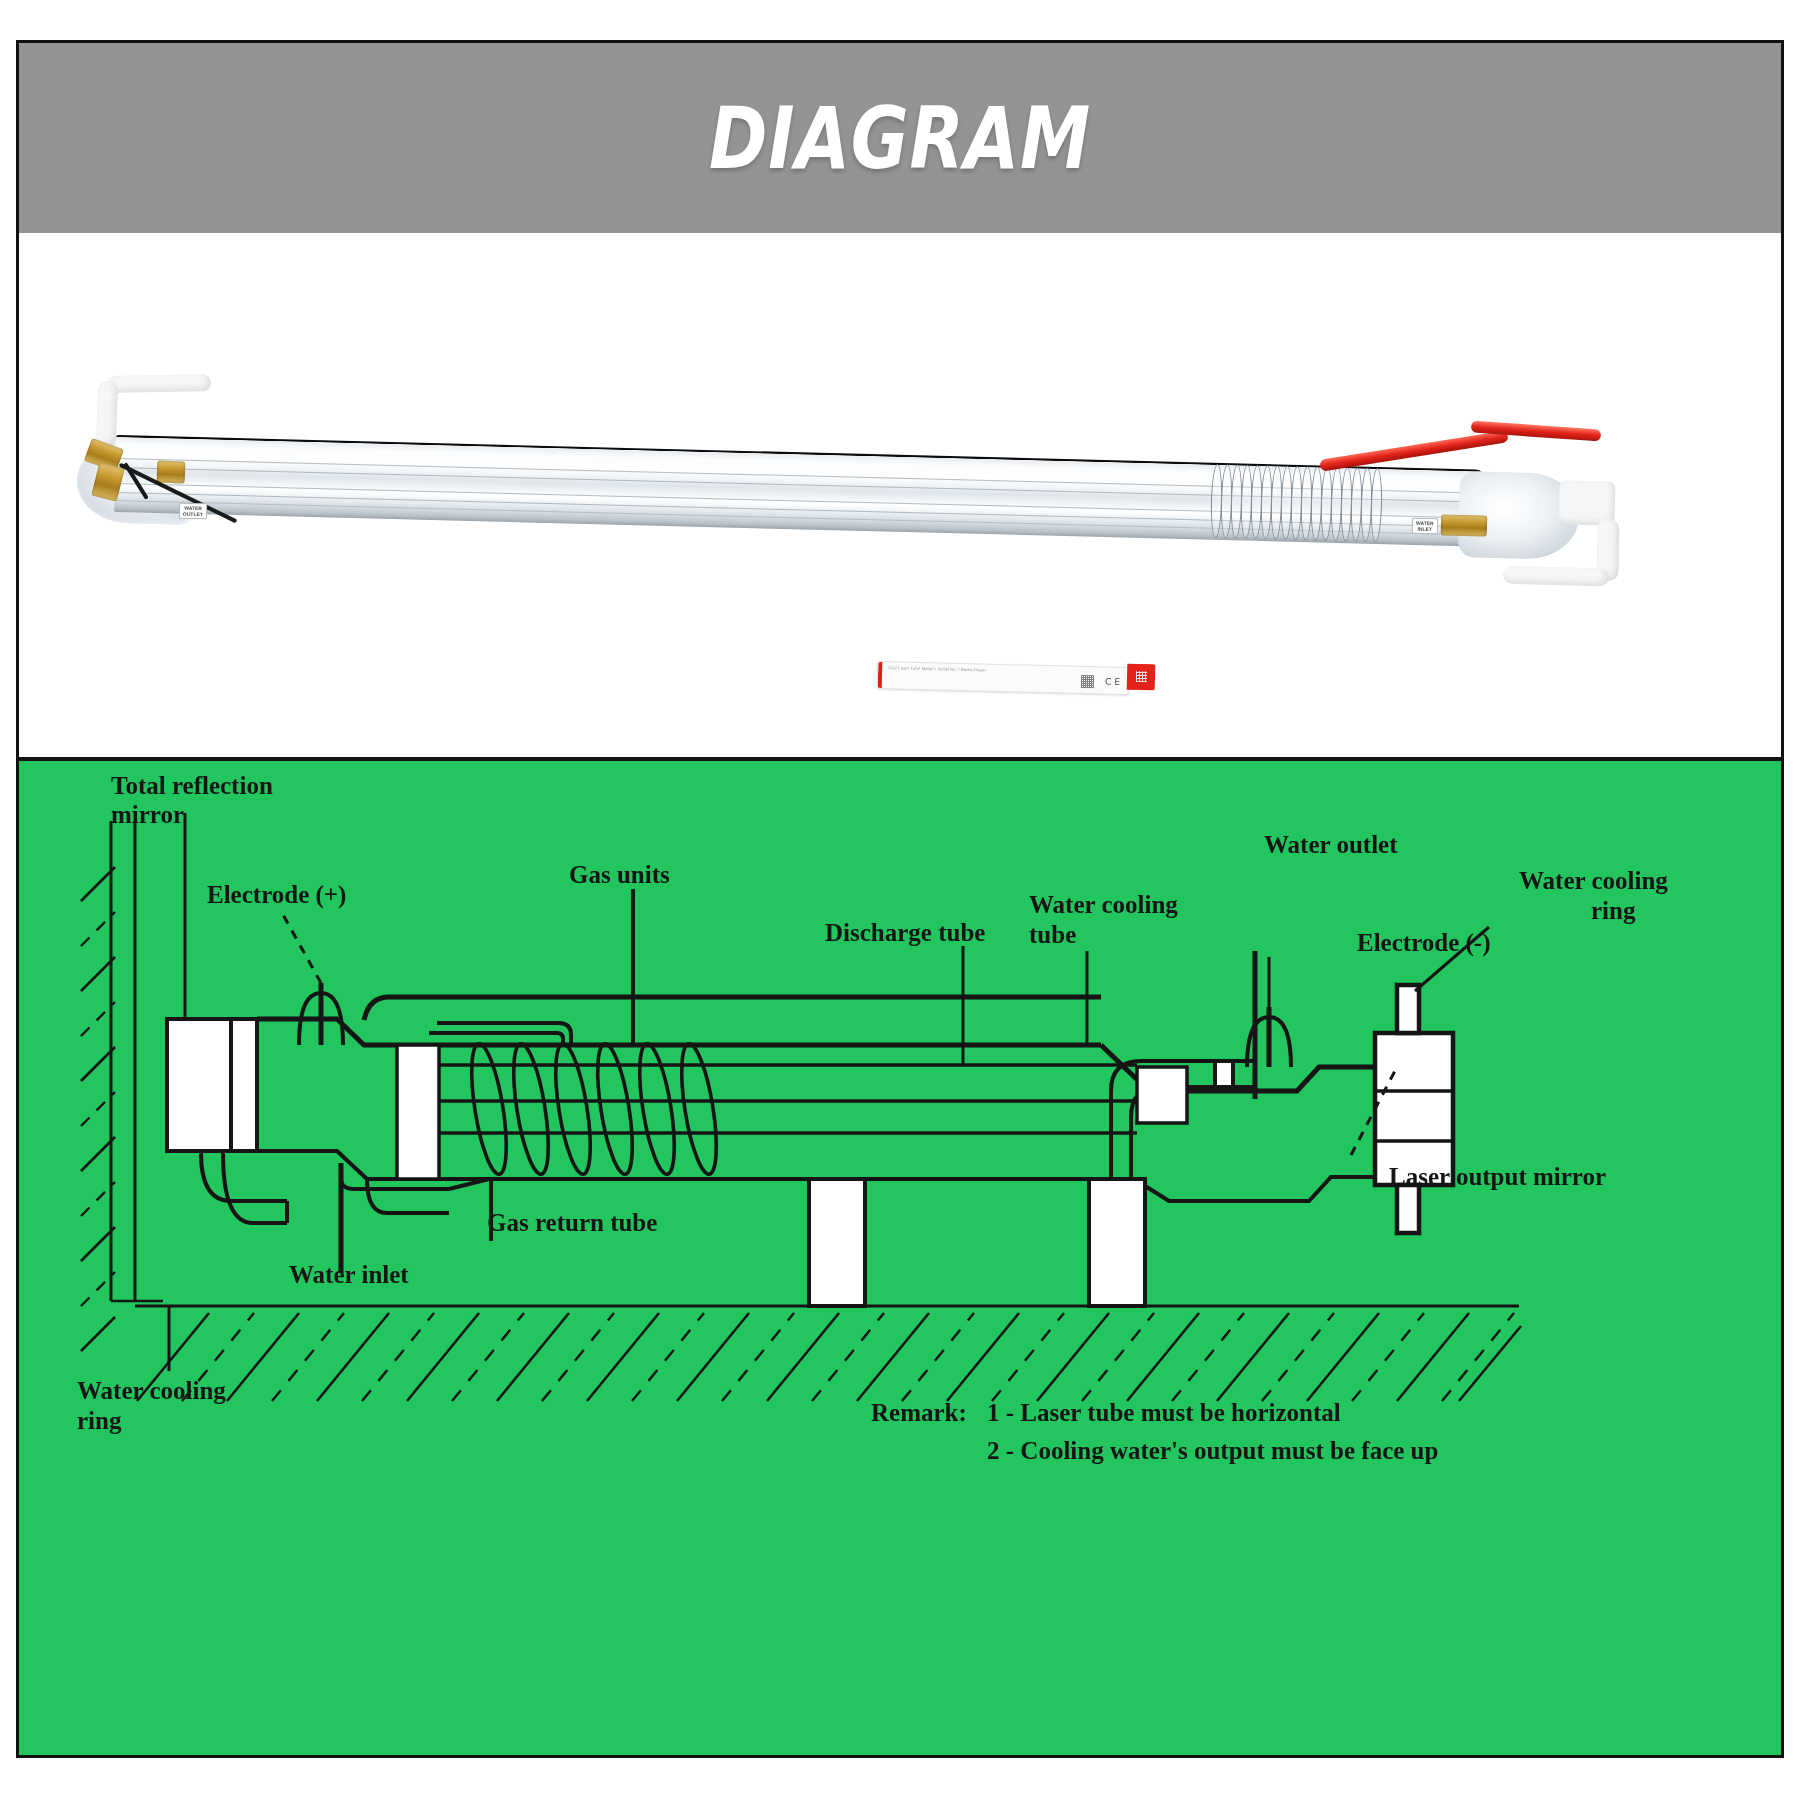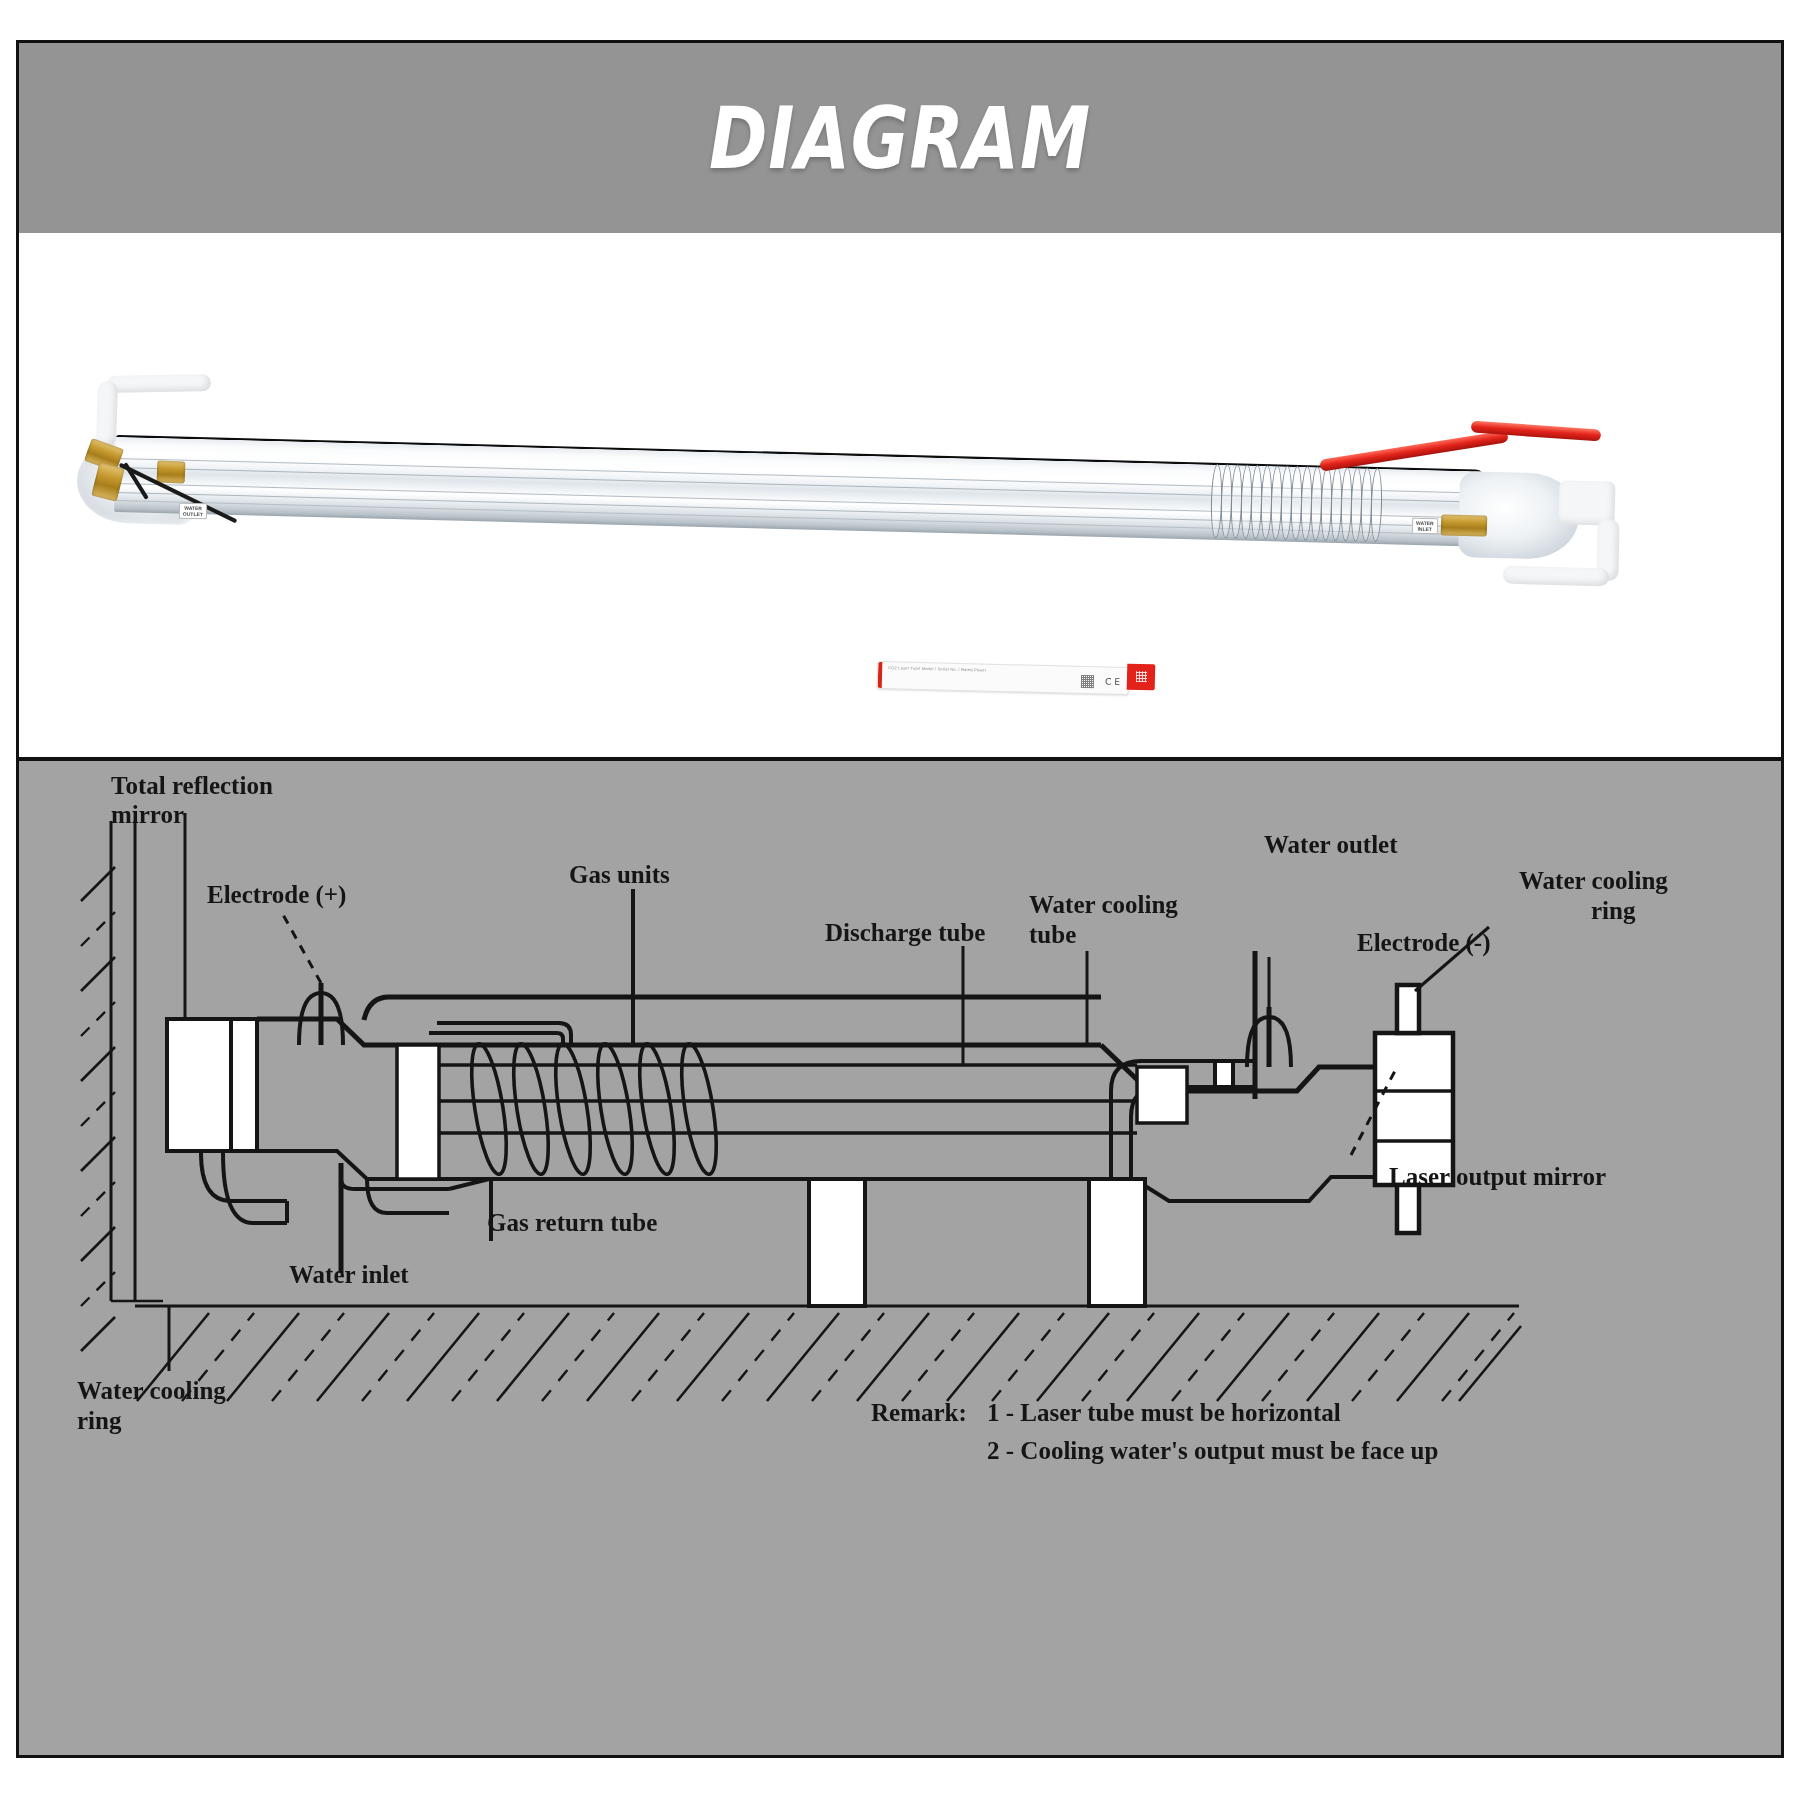--- a/index.html
+++ b/index.html
@@ -122,21 +122,21 @@
                 repeating-linear-gradient(90deg,#fff 0 1px,transparent 1px 3px);opacity:.85;}
 
   
   .mini-tag{position:absolute;background:#fff;border:1px solid #b9b9b9;
      font-family:"Liberation Sans",sans-serif;font-size:5px;line-height:6px;font-weight:bold;
      color:#4a4a4a;text-align:center;padding:1px 3px;border-radius:1px;}
   .tag-outlet{left:160px;top:270px;transform:rotate(1.5deg);}
   .tag-inlet{left:1393px;top:285px;transform:rotate(1.5deg);}
 
   
-  .schematic{position:absolute;left:19px;top:761px;width:1762px;height:995px;background:#a3a3a3;}
+  .schematic{position:absolute;left:19px;top:761px;width:1762px;height:995px;background:#22c55e;}
   .schematic svg{display:block;width:1762px;height:995px;}
 
   .lbl{font-family:"Liberation Serif",serif;font-weight:bold;fill:#151515;}
   .lbl-24{font-size:25px;}
 </style>
 </head>
 <body>
 
 <div id="page">
 

